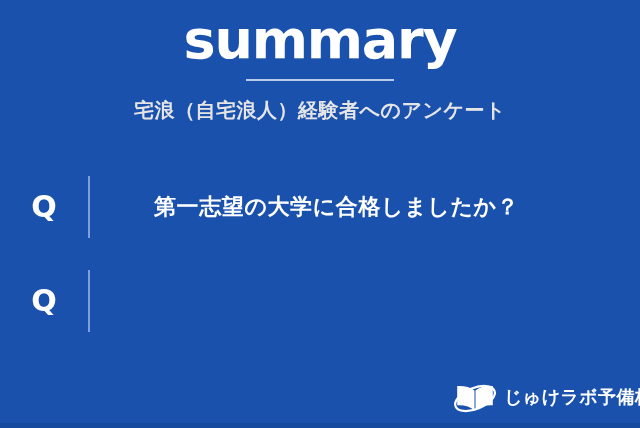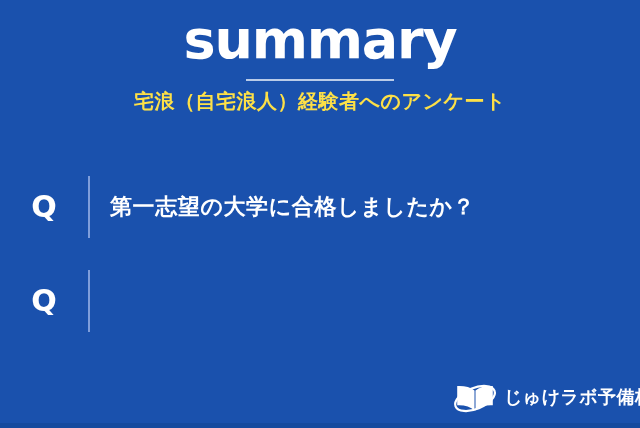--- a/index.html
+++ b/index.html
@@ -44,26 +44,26 @@
   }
 
   .title-rule {
     width: 148px;
     height: 2px;
     margin: 10px auto 0 auto;
     background: #b9cbe8;
   }
 
   .subtitle {
-    margin-top: 6px;
+    margin-top: 15px;
     font-size: 20px;
     line-height: 28px;
     font-weight: 700;
     letter-spacing: 0.5px;
-    color: #fde047;
+    color: #e5e5e5;
     font-family: "DejaVu Sans", "Liberation Sans", sans-serif;
   }
 
   
   .questions {
     position: absolute;
     top: 176px;
     left: 0;
     width: 640px;
   }
@@ -96,20 +96,21 @@
 
   .q-text {
     padding-left: 20px;
     font-size: 22px;
     line-height: 30px;
     font-weight: 700;
     letter-spacing: 0.6px;
     color: #ffffff;
     font-family: "DejaVu Sans", "Liberation Sans", sans-serif;
     white-space: nowrap;
+    margin-left: 44px;
   }
 
   
   .logo {
     position: absolute;
     left: 452px;
     top: 380px;
     display: flex;
     align-items: center;
   }

